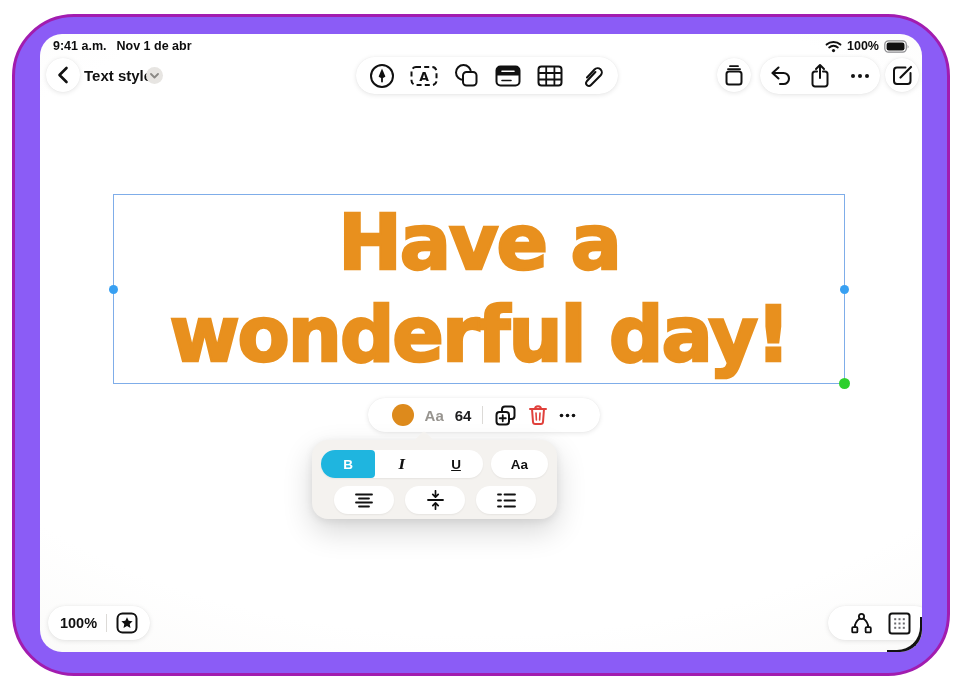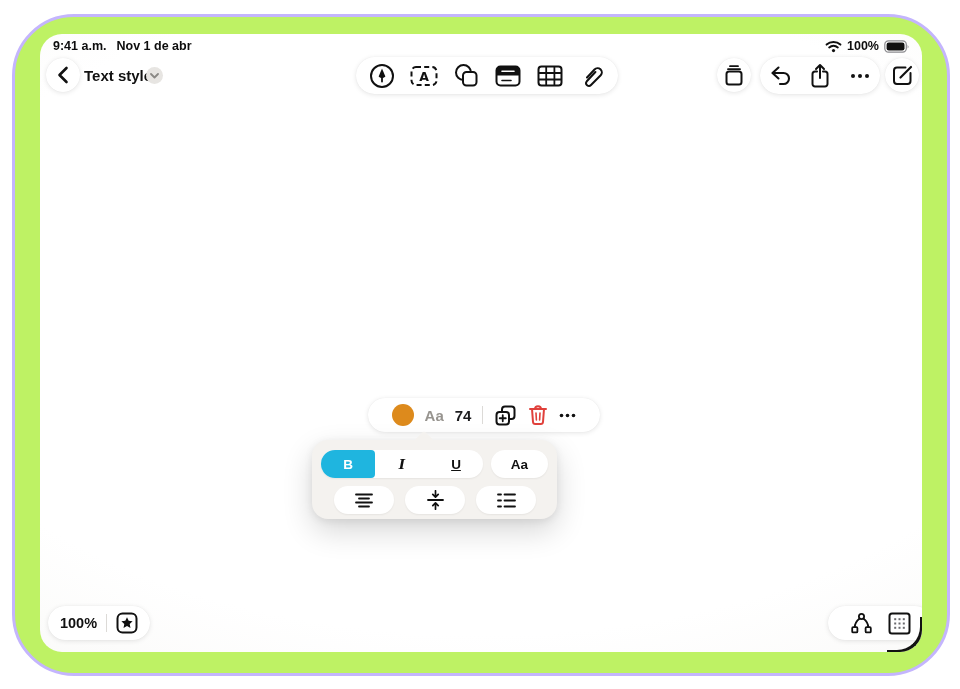--- a/index.html
+++ b/index.html
@@ -1,20 +1,20 @@
 <!DOCTYPE html>
 <html><head>
 <meta charset="utf-8">
 <style>
   html,body{margin:0;padding:0;background:#fff;}
   .stage{position:relative;width:960px;height:689px;background:#fff;overflow:hidden;
          font-family:"Liberation Sans","DejaVu Sans",sans-serif;-webkit-font-smoothing:antialiased;}
   
-  .device{position:absolute;left:12px;top:14px;width:938px;height:662px;background:#bef264;
-          border-radius:62px;border:3px solid #c4b5fd;box-sizing:border-box;}
+  .device{position:absolute;left:12px;top:14px;width:938px;height:662px;background:#8b5cf6;
+          border-radius:62px;border:3px solid #a21caf;box-sizing:border-box;}
   .screen{position:absolute;left:25px;top:17px;width:882px;height:618px;border-radius:22px;overflow:hidden;
           background:radial-gradient(120% 95% at 50% 45%, #ffffff 55%, #f3f2ef 100%);}
   
   .statusbar{position:absolute;left:0;top:5px;width:100%;height:16px;font-size:12.5px;font-weight:700;color:#0d0d0d;}
   .status-left{position:absolute;left:13px;top:0;display:flex;gap:10px;align-items:center;}
   .status-right{position:absolute;right:12px;top:0;display:flex;gap:5px;align-items:center;}
   
   .circle-btn{position:absolute;width:34px;height:34px;border-radius:50%;background:#fff;
               box-shadow:0 1px 5px rgba(0,0,0,.10),0 0 1px rgba(0,0,0,.08);
               display:flex;align-items:center;justify-content:center;}
@@ -202,25 +202,32 @@
       </div>
       <div class="circle-btn" style="left:845px;top:24px;">
         <span>
           <svg width="23" height="23" viewBox="0 0 23 23">
             <path d="M14.5 3.5 H6 a3 3 0 0 0 -3 3 v10.5 a3 3 0 0 0 3 3 h10.5 a3 3 0 0 0 3 -3 V9" fill="none" stroke="#111" stroke-width="2" stroke-linecap="round"></path>
             <path d="M9.5 13.5 L20 3" stroke="#111" stroke-width="2.2" stroke-linecap="round"></path>
           </svg>
         </span>
       </div>
 
+      <div class="sel-box">
+        <div class="board-text">Have a</div>
+        <div class="board-text">wonderful day!</div>
+        <div class="handle left"></div>
+        <div class="handle right"></div>
+        <div class="handle corner"></div>
+      </div>
 
       <div class="pill ctx-bar">
         <div class="swatch"></div>
         <div class="ctx-label" style="color:#97948f;">Aa</div>
-        <div class="ctx-label" style="color:#1c1c1e;">74</div>
+        <div class="ctx-label" style="color:#1c1c1e;">64</div>
         <div class="vdiv"></div>
         <div>
           <span>
             <svg width="23" height="23" viewBox="0 0 23 23">
               <rect x="8" y="2.5" width="12.5" height="12.5" rx="3" fill="none" stroke="#111" stroke-width="2"></rect>
               <rect x="2.5" y="8" width="12.5" height="12.5" rx="3" fill="#fff" stroke="#111" stroke-width="2"></rect>
               <path d="M8.75 11.2 V17.3 M5.7 14.25 H11.8" stroke="#111" stroke-width="1.8" stroke-linecap="round"></path>
             </svg>
           </span>
         </div>

